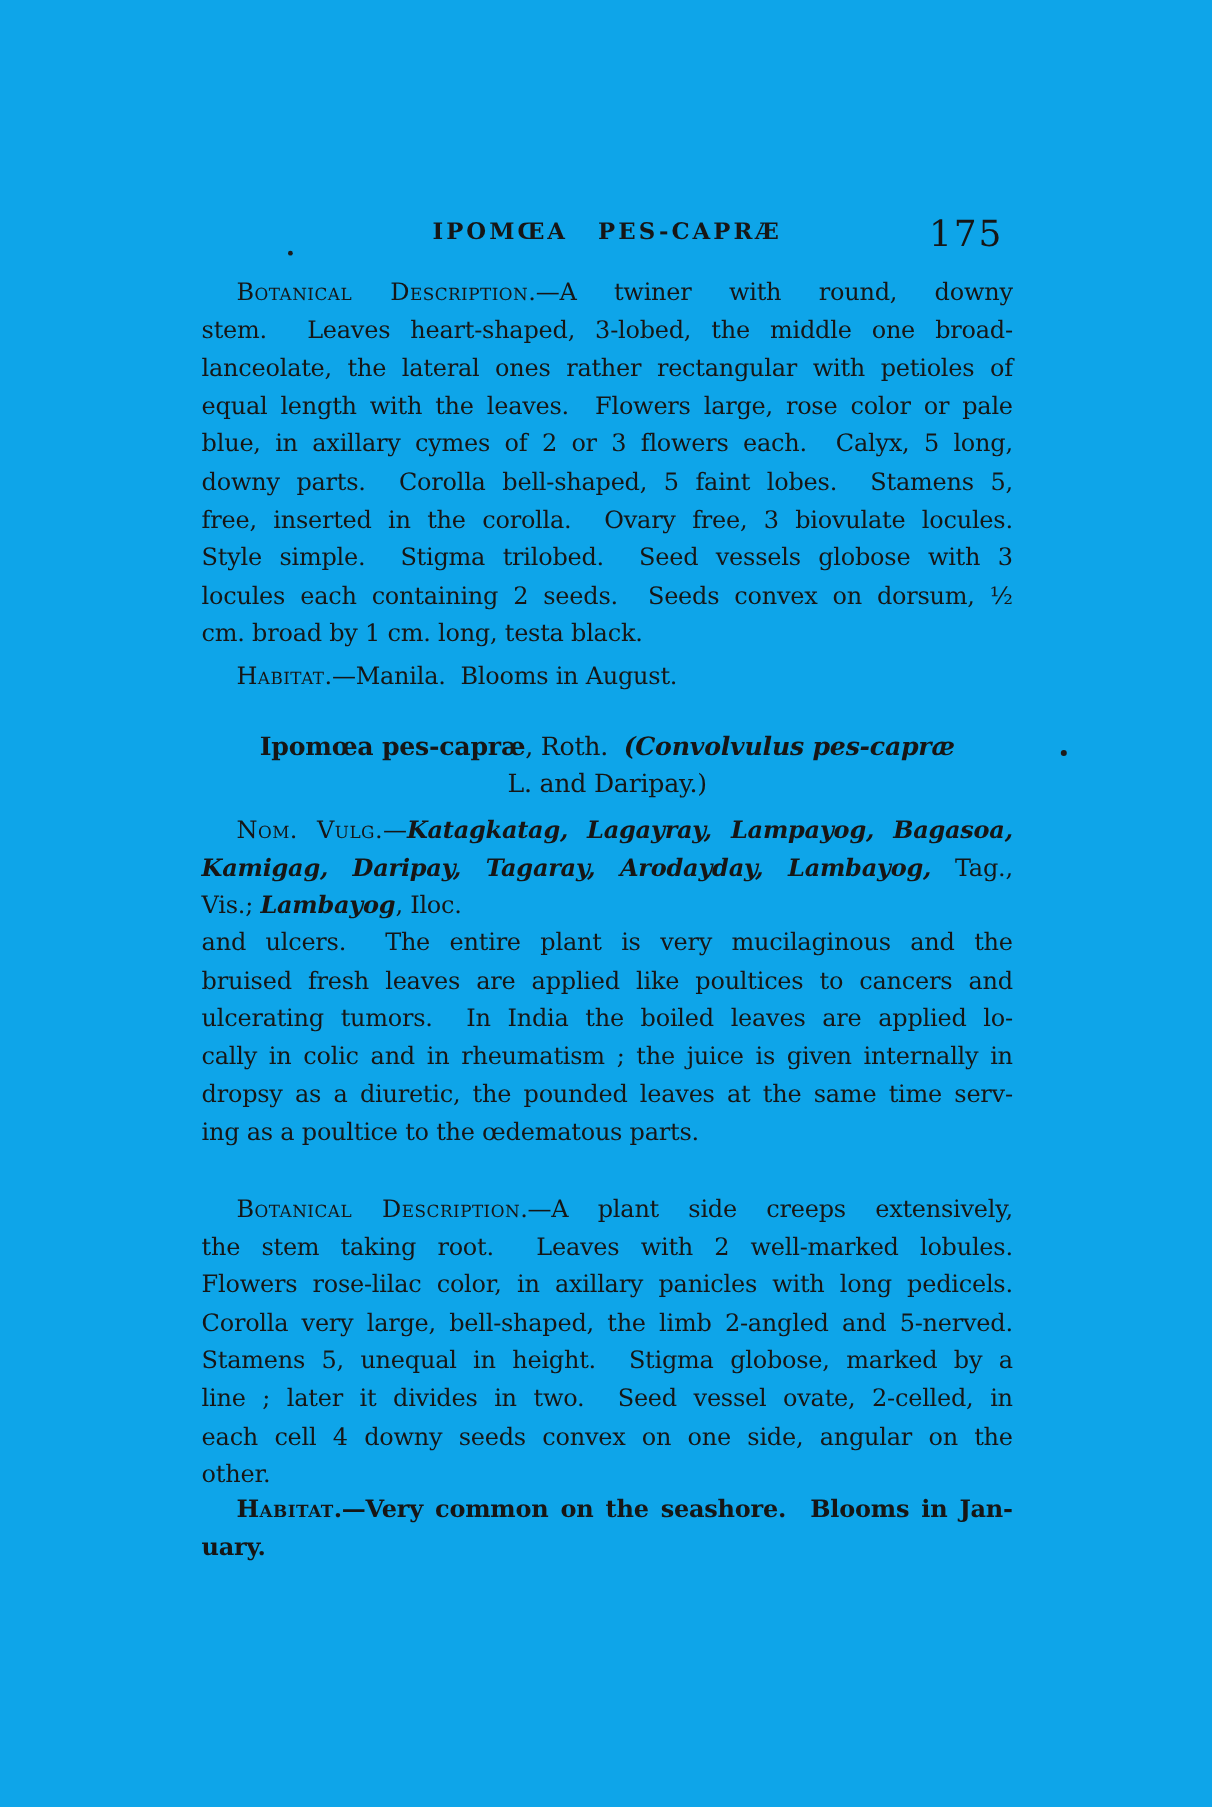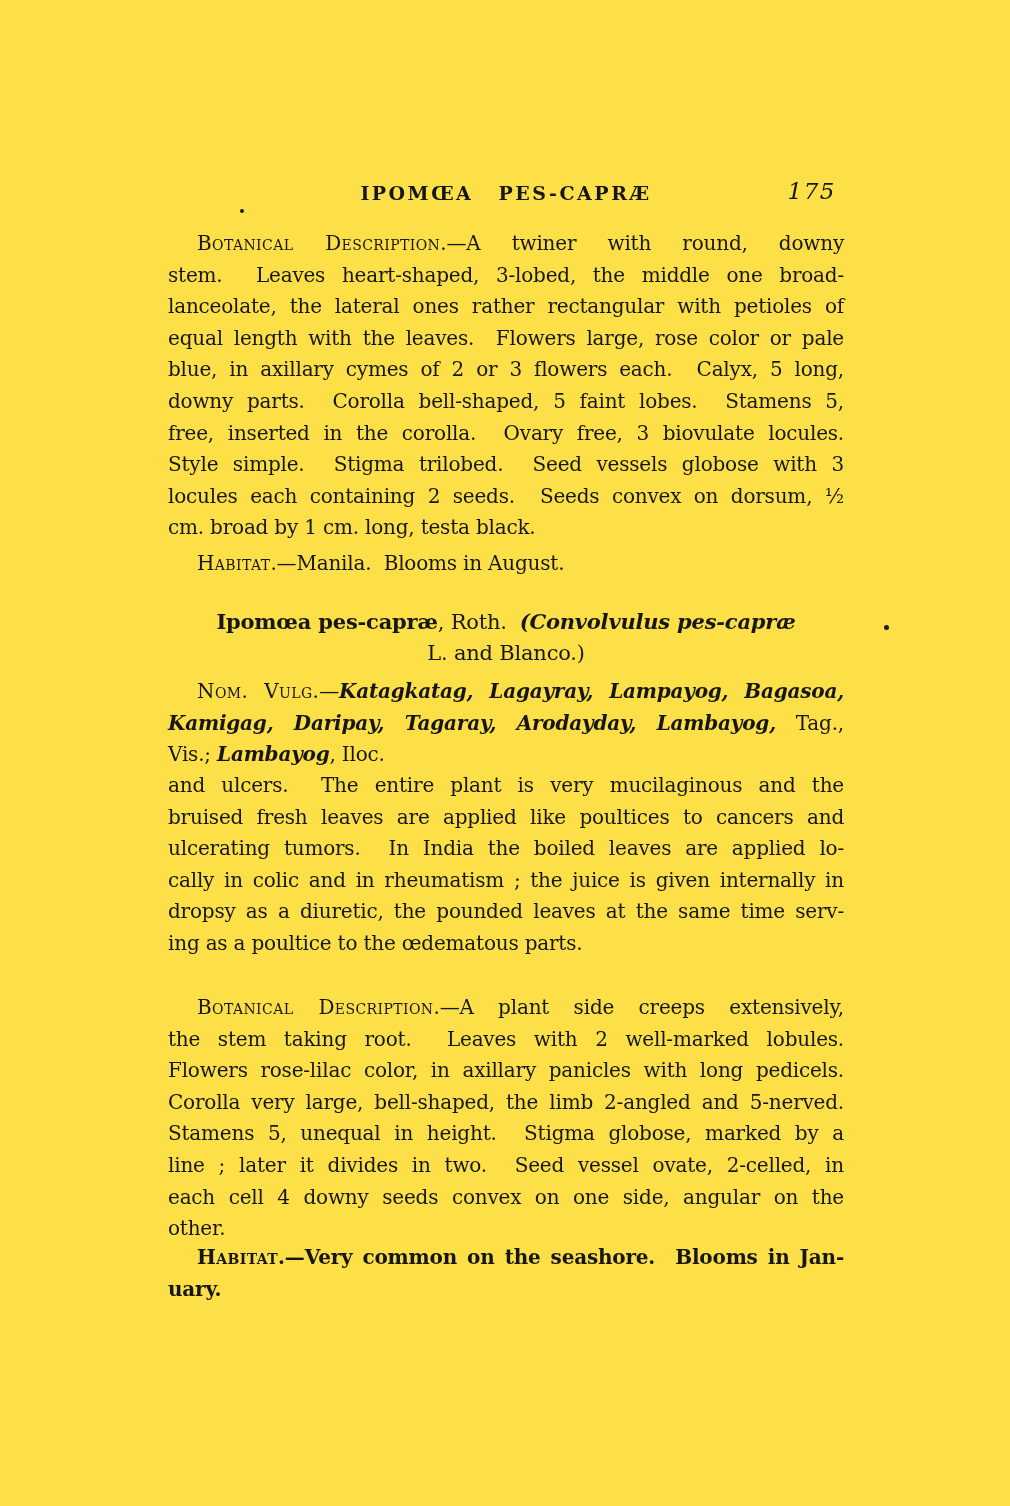--- a/index.html
+++ b/index.html
@@ -1,20 +1,20 @@
 <!DOCTYPE html>
 <html><head>
 <meta charset="utf-8">
 <style>
   html, body { margin: 0; padding: 0; background: #ffffff; }
   .page {
     position: relative;
     width: 1010px;
     height: 1506px;
-    background: #fde047;
+    background: #0ea5e9;
     color: #161616;
     font-family: "DejaVu Serif", serif;
     overflow: hidden;
   }
   
   .running-head {
     position: absolute;
     left: 168px;
     top: 182px;
     width: 676px;
@@ -26,23 +26,22 @@
     text-align: center;
     font-size: 19px;
     letter-spacing: 2.5px;
     word-spacing: 16px;
     font-weight: 600;
   }
   .page-number {
     position: absolute;
     right: 8px;
     top: -4px;
-    font-size: 23px;
+    font-size: 30px;
     letter-spacing: 1.5px;
-    font-style: italic;
   }
   
   .textblock {
     position: absolute;
     left: 168px;
     width: 676px;
     font-size: 20px;
     letter-spacing: -0.2px;
   }
   .line {
@@ -91,21 +90,21 @@
       <div class="line"><span>locules each containing 2 seeds.&nbsp; Seeds convex on dorsum, ½</span></div>
       <div class="line end"><span>cm. broad by 1 cm. long, testa black.</span></div>
     </div>
 
   <div class="textblock" id="para-habitat1">
       <div class="line indent end"><span class="sc">Habitat</span><span>.—Manila.&nbsp; Blooms in August.</span></div>
     </div>
 
   <div class="textblock" id="species-heading">
       <div class="line center"><span class="bd">Ipomœa pes-capræ</span><span>, Roth.&nbsp; </span><span class="it">(Convolvulus pes-capræ</span></div>
-      <div class="line center"><span>L. and Blanco.)</span></div>
+      <div class="line center"><span>L. and Daripay.)</span></div>
     </div>
 
   <div class="textblock" id="para-nomvulg">
       <div class="line indent"><span class="sc">Nom. Vulg.</span><span>—</span><span class="it">Katagkatag, Lagayray, Lampayog, Bagasoa,</span></div>
       <div class="line"><span class="it">Kamigag, Daripay, Tagaray, Arodayday, Lambayog,</span><span> Tag.,</span></div>
       <div class="line end"><span>Vis.; </span><span class="it">Lambayog</span><span>, Iloc.</span></div>
     </div>
 
   <div class="textblock" id="para-uses">
       <div class="line"><span>and ulcers.&nbsp; The entire plant is very mucilaginous and the</span></div>

